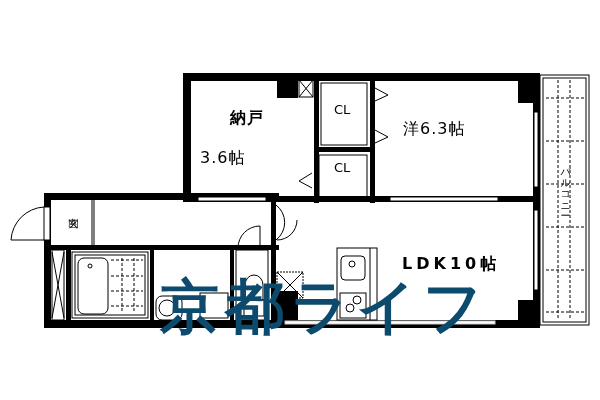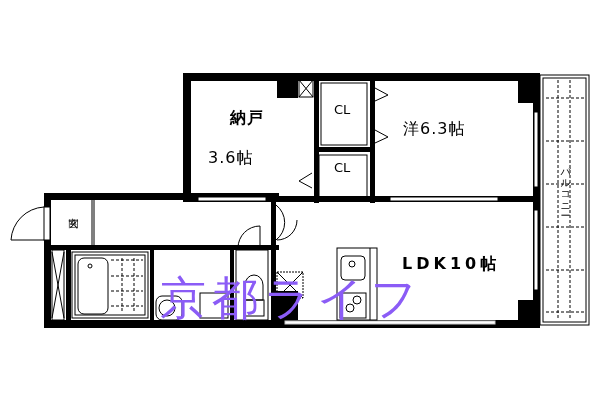--- a/index.html
+++ b/index.html
@@ -2,21 +2,21 @@
 <html><head>
 <meta charset="utf-8">
 <style>
   html,body{margin:0;padding:0;background:#fff;}
   body{width:600px;height:400px;position:relative;overflow:hidden;font-family:"DejaVu Sans",sans-serif;}
   #plan{position:absolute;left:0;top:0;width:600px;height:400px;}
   .lbl{position:absolute;color:#000;font-family:"DejaVu Sans",sans-serif;white-space:nowrap;}
   .room-name{font-size:16px;letter-spacing:1px;}
   .small{font-size:13px;line-height:12px;}
   .vert{writing-mode:vertical-rl;font-size:10px;letter-spacing:1px;}
-  .wm{position:absolute;color:#8b5cf6;font-weight:normal;font-size:46px;letter-spacing:6px;white-space:nowrap;}
+  .wm{position:absolute;color:#0c4a6e;font-weight:bold;font-size:59px;letter-spacing:6px;white-space:nowrap;}
 </style>
 </head>
 <body>
 
 <svg id="plan" viewBox="0 0 600 400" xmlns="http://www.w3.org/2000/svg">
 
   <g fill="#000">
 
     <rect x="183" y="73" width="357" height="8"></rect>
 
@@ -133,19 +133,19 @@
 
     <rect x="277" y="272" width="26" height="26" stroke-dasharray="2,1"></rect>
     <line x1="277" y1="272" x2="303" y2="298"></line>
       <line x1="303" y1="272" x2="277" y2="298"></line>
   </g>
 </svg>
 
 <div class="wm" style="left:160px;top:268px;">京都ライフ</div>
 
 <div class="lbl room-name" style="left:230px;top:108px;font-weight:bold;">納戸</div>
-<div class="lbl room-name" style="left:208px;top:148px;">3.6帖</div>
+<div class="lbl room-name" style="left:200px;top:148px;">3.6帖</div>
 <div class="lbl room-name" style="left:403px;top:119px;">洋6.3帖</div>
 <div class="lbl room-name" style="left:402px;top:254px;letter-spacing:4px;font-weight:bold;">LDK10帖</div>
 <div class="lbl vert" style="left:66px;top:210px;">玄関</div>
 <div class="lbl vert" style="left:558px;top:160px;">バルコニー</div>
 <div class="lbl small" style="left:334px;top:104px;width:10px;word-break:break-all;">CL</div>
 <div class="lbl small" style="left:334px;top:162px;width:10px;word-break:break-all;">CL</div>
 
 </body></html>

